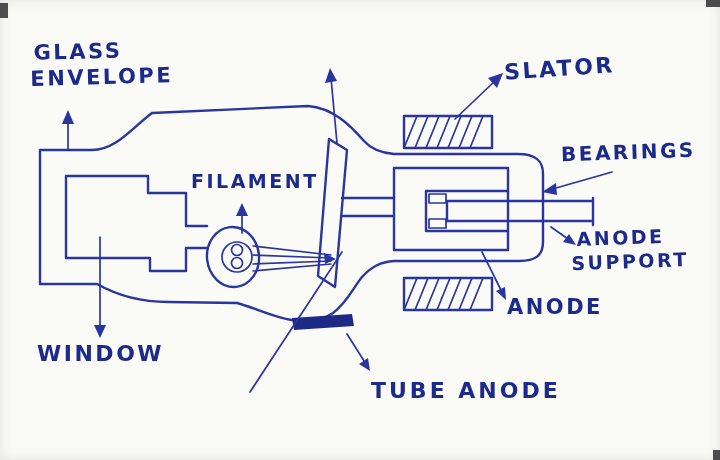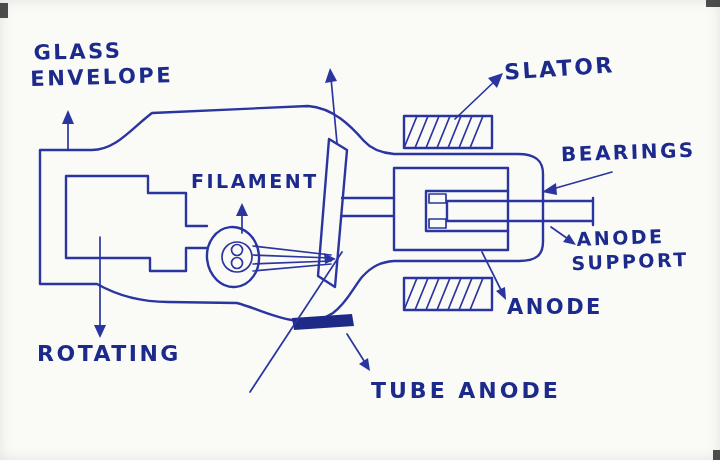--- a/index.html
+++ b/index.html
@@ -139,20 +139,20 @@
 
   <div class="lbl" style="left:577px;top:226px;font-size:19px;transform:rotate(-2deg);">
     <div>ANODE</div>
     <div style="margin-left:-6px;">SUPPORT</div>
   </div>
 
   <div class="lbl" style="left:507px;top:294px;font-size:21px;">ANODE</div>
 
   <div class="lbl" style="left:371px;top:377px;font-size:22px;letter-spacing:3px;">TUBE ANODE</div>
 
-  <div class="lbl" style="left:37px;top:340px;font-size:22px;">ROTATING</div>
+  <div class="lbl" style="left:37px;top:340px;font-size:22px;">WINDOW</div>
 
   <div class="lbl" style="left:191px;top:170px;font-size:19px;">FILAMENT</div>
 
   <div class="speck" style="left:0;top:3px;width:8px;height:15px;"></div>
   <div class="speck" style="left:706px;top:0;width:14px;height:7px;"></div>
   <div class="speck" style="left:713px;top:450px;width:7px;height:10px;"></div>
 </div>
 
 </body></html>

